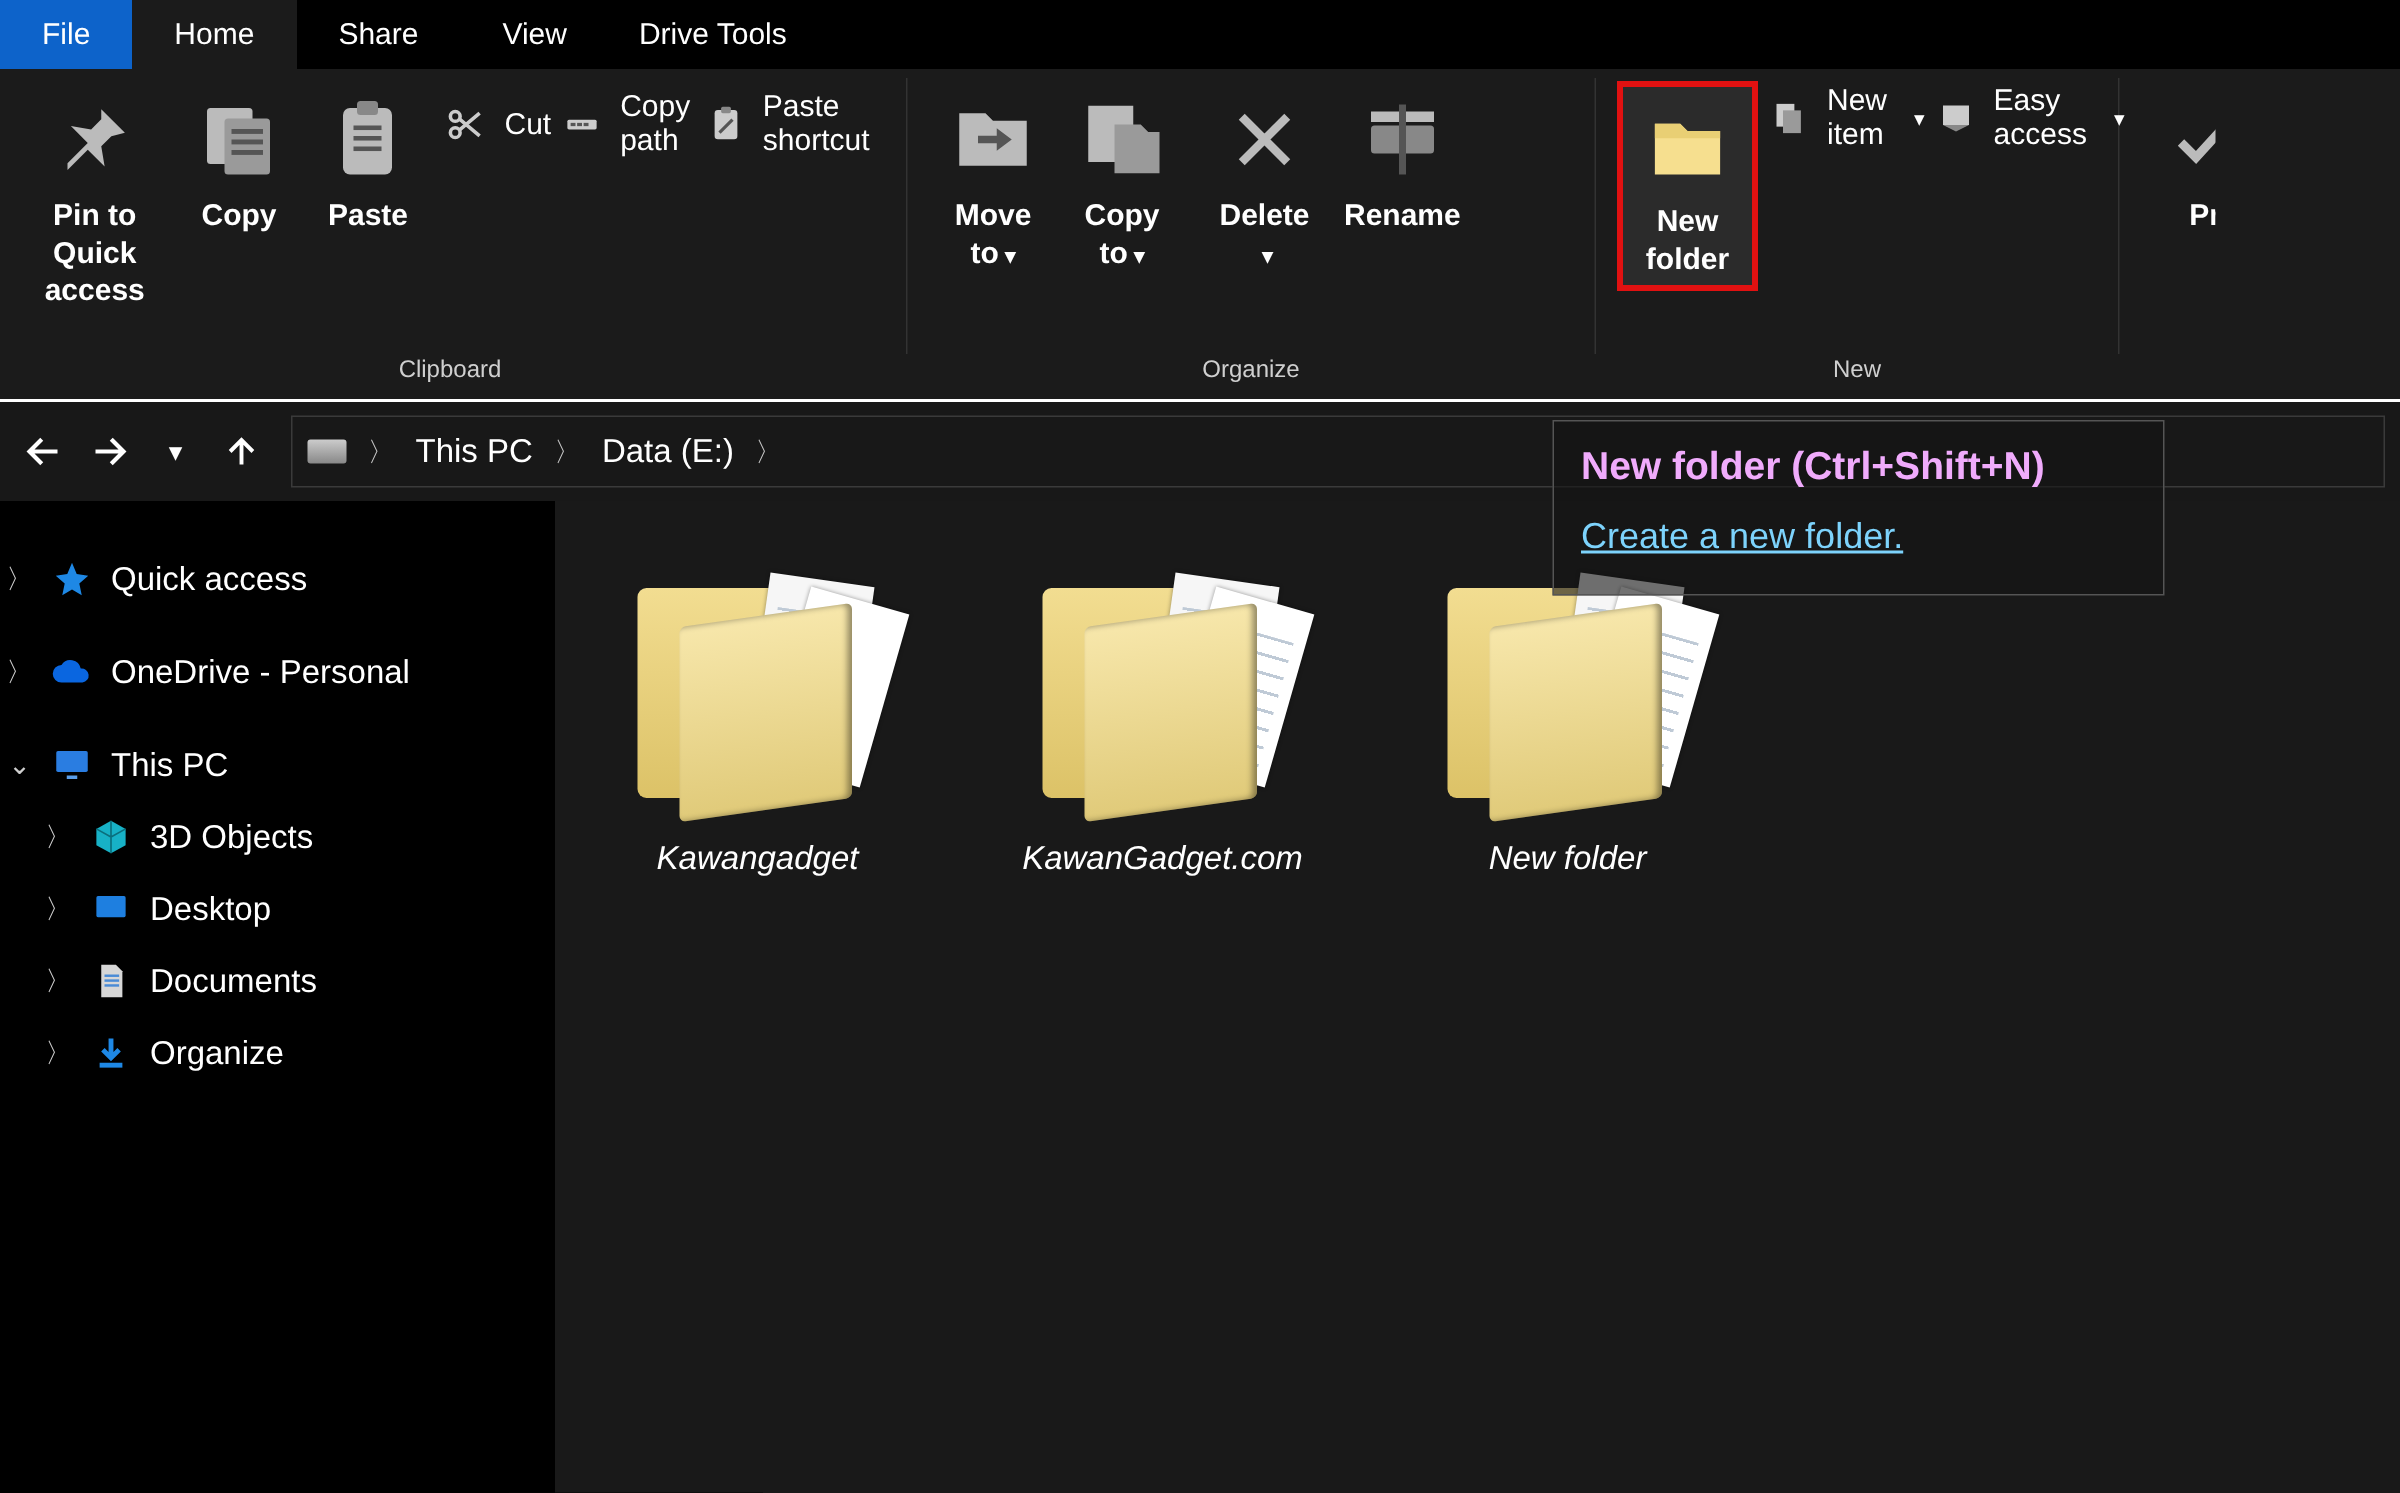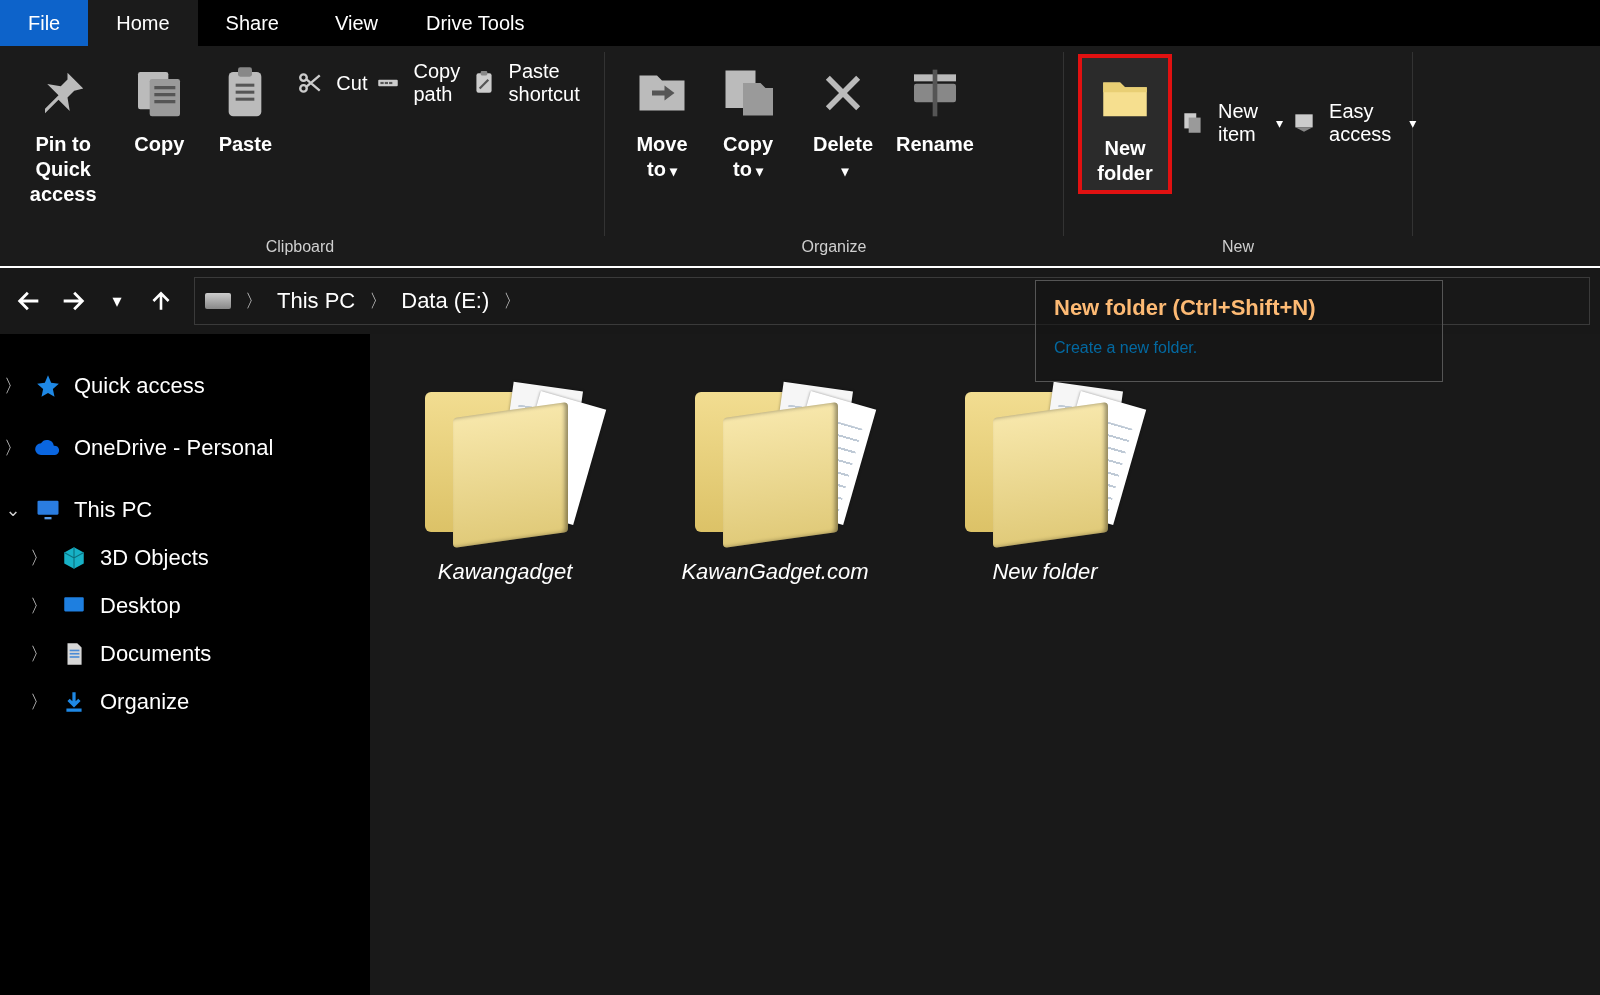--- a/index.html
+++ b/index.html
@@ -21,22 +21,22 @@
   .vsep{width:1px;background:#333;margin:6px 4px 30px 4px;}
   .mini-list{display:flex;flex-direction:row;gap:8px;padding:6px 8px;}
   .mini{display:flex;align-items:center;gap:12px;font-size:20px;color:#fff;cursor:pointer;}
   .mini .micon{width:28px;height:28px;display:flex;align-items:center;justify-content:center;}
   .caret{font-size:14px;margin-left:4px;}
   .highlight{border:4px solid #e11111;background:#2b2b2b;}
   svg{display:block;}
 
   
   .tooltip{position:absolute;left:1035px;top:280px;width:370px;background:rgba(20,20,20,0.6);border:1px solid #555;padding:14px 18px 24px 18px;z-index:5;}
-  .tooltip .tt-title{font-weight:600;font-size:22px;color:#fdba74;margin-bottom:18px;}
-  .tooltip .tt-body{font-size:16px;color:#0369a1;}
+  .tooltip .tt-title{font-weight:600;font-size:26px;color:#f0abfc;margin-bottom:18px;}
+  .tooltip .tt-body{font-size:24px;color:#7dd3fc;text-decoration:underline;}
 
   
   .navbar{display:flex;align-items:center;height:66px;background:#181818;border-top:2px solid #fff;padding:0 10px;gap:6px;}
   .nav-btn{width:38px;height:38px;display:flex;align-items:center;justify-content:center;color:#fff;cursor:pointer;font-size:26px;}
   .addr{flex:1;display:flex;align-items:center;height:46px;border:1px solid #3a3a3a;margin-left:8px;padding:0 10px;gap:14px;font-size:22px;}
   .addr .chev{color:#c7c7c7;font-size:18px;}
   .drive-icon{width:26px;height:16px;background:linear-gradient(#ccc,#888);border-radius:2px;}
 
   
   .split{display:flex;height:calc(995px - 46px - 220px - 66px);}
@@ -199,21 +199,21 @@
       <div class="big-btn highlight">
         <span class="icon">
           <svg width="58" height="58" viewBox="0 0 24 24">
               <path d="M3 6h7l2 2h9v12H3z" fill="#f6df8f"></path>
               <path d="M3 6h7l2 2h9v2H3z" fill="#e9cf74"></path>
             </svg>
         </span>
         <span class="lbl">New
 folder</span>
       </div>
-      <div class="mini-list" style="padding-top:2px;margin-top:44px;">
+      <div class="mini-list" style="padding-top:2px;">
         <div class="mini">
           <span class="micon">
             <svg width="26" height="26" viewBox="0 0 24 24" fill="#ccc">
                 <rect x="4" y="3" width="11" height="14"></rect>
                 <rect x="8" y="7" width="11" height="14" fill="#9a9a9a"></rect>
               </svg>
           </span>
           <span>New item</span>
             <span class="caret">▾</span>
         </div>
@@ -228,20 +228,30 @@
             <span class="caret">▾</span>
         </div>
       </div>
     </div>
     <div class="group-label">New</div>
   </div>
 
   <div class="vsep"></div>
 
   <div class="group" style="width:40px;overflow:hidden">
+    <div class="body">
+      <div class="big-btn">
+        <span class="icon">
+          <svg width="48" height="48" viewBox="0 0 24 24" fill="none" stroke="#bbb" stroke-width="3">
+              <path d="M4 13l5 5L20 6"></path>
+            </svg>
+        </span>
+        <span class="lbl">Pr</span>
+      </div>
+    </div>
     <div class="group-label"></div>
   </div>
 </div>
 
 <div class="tooltip">
   <div class="tt-title">New folder (Ctrl+Shift+N)</div>
   <div class="tt-body">Create a new folder.</div>
 </div>
 
 <div class="navbar">

